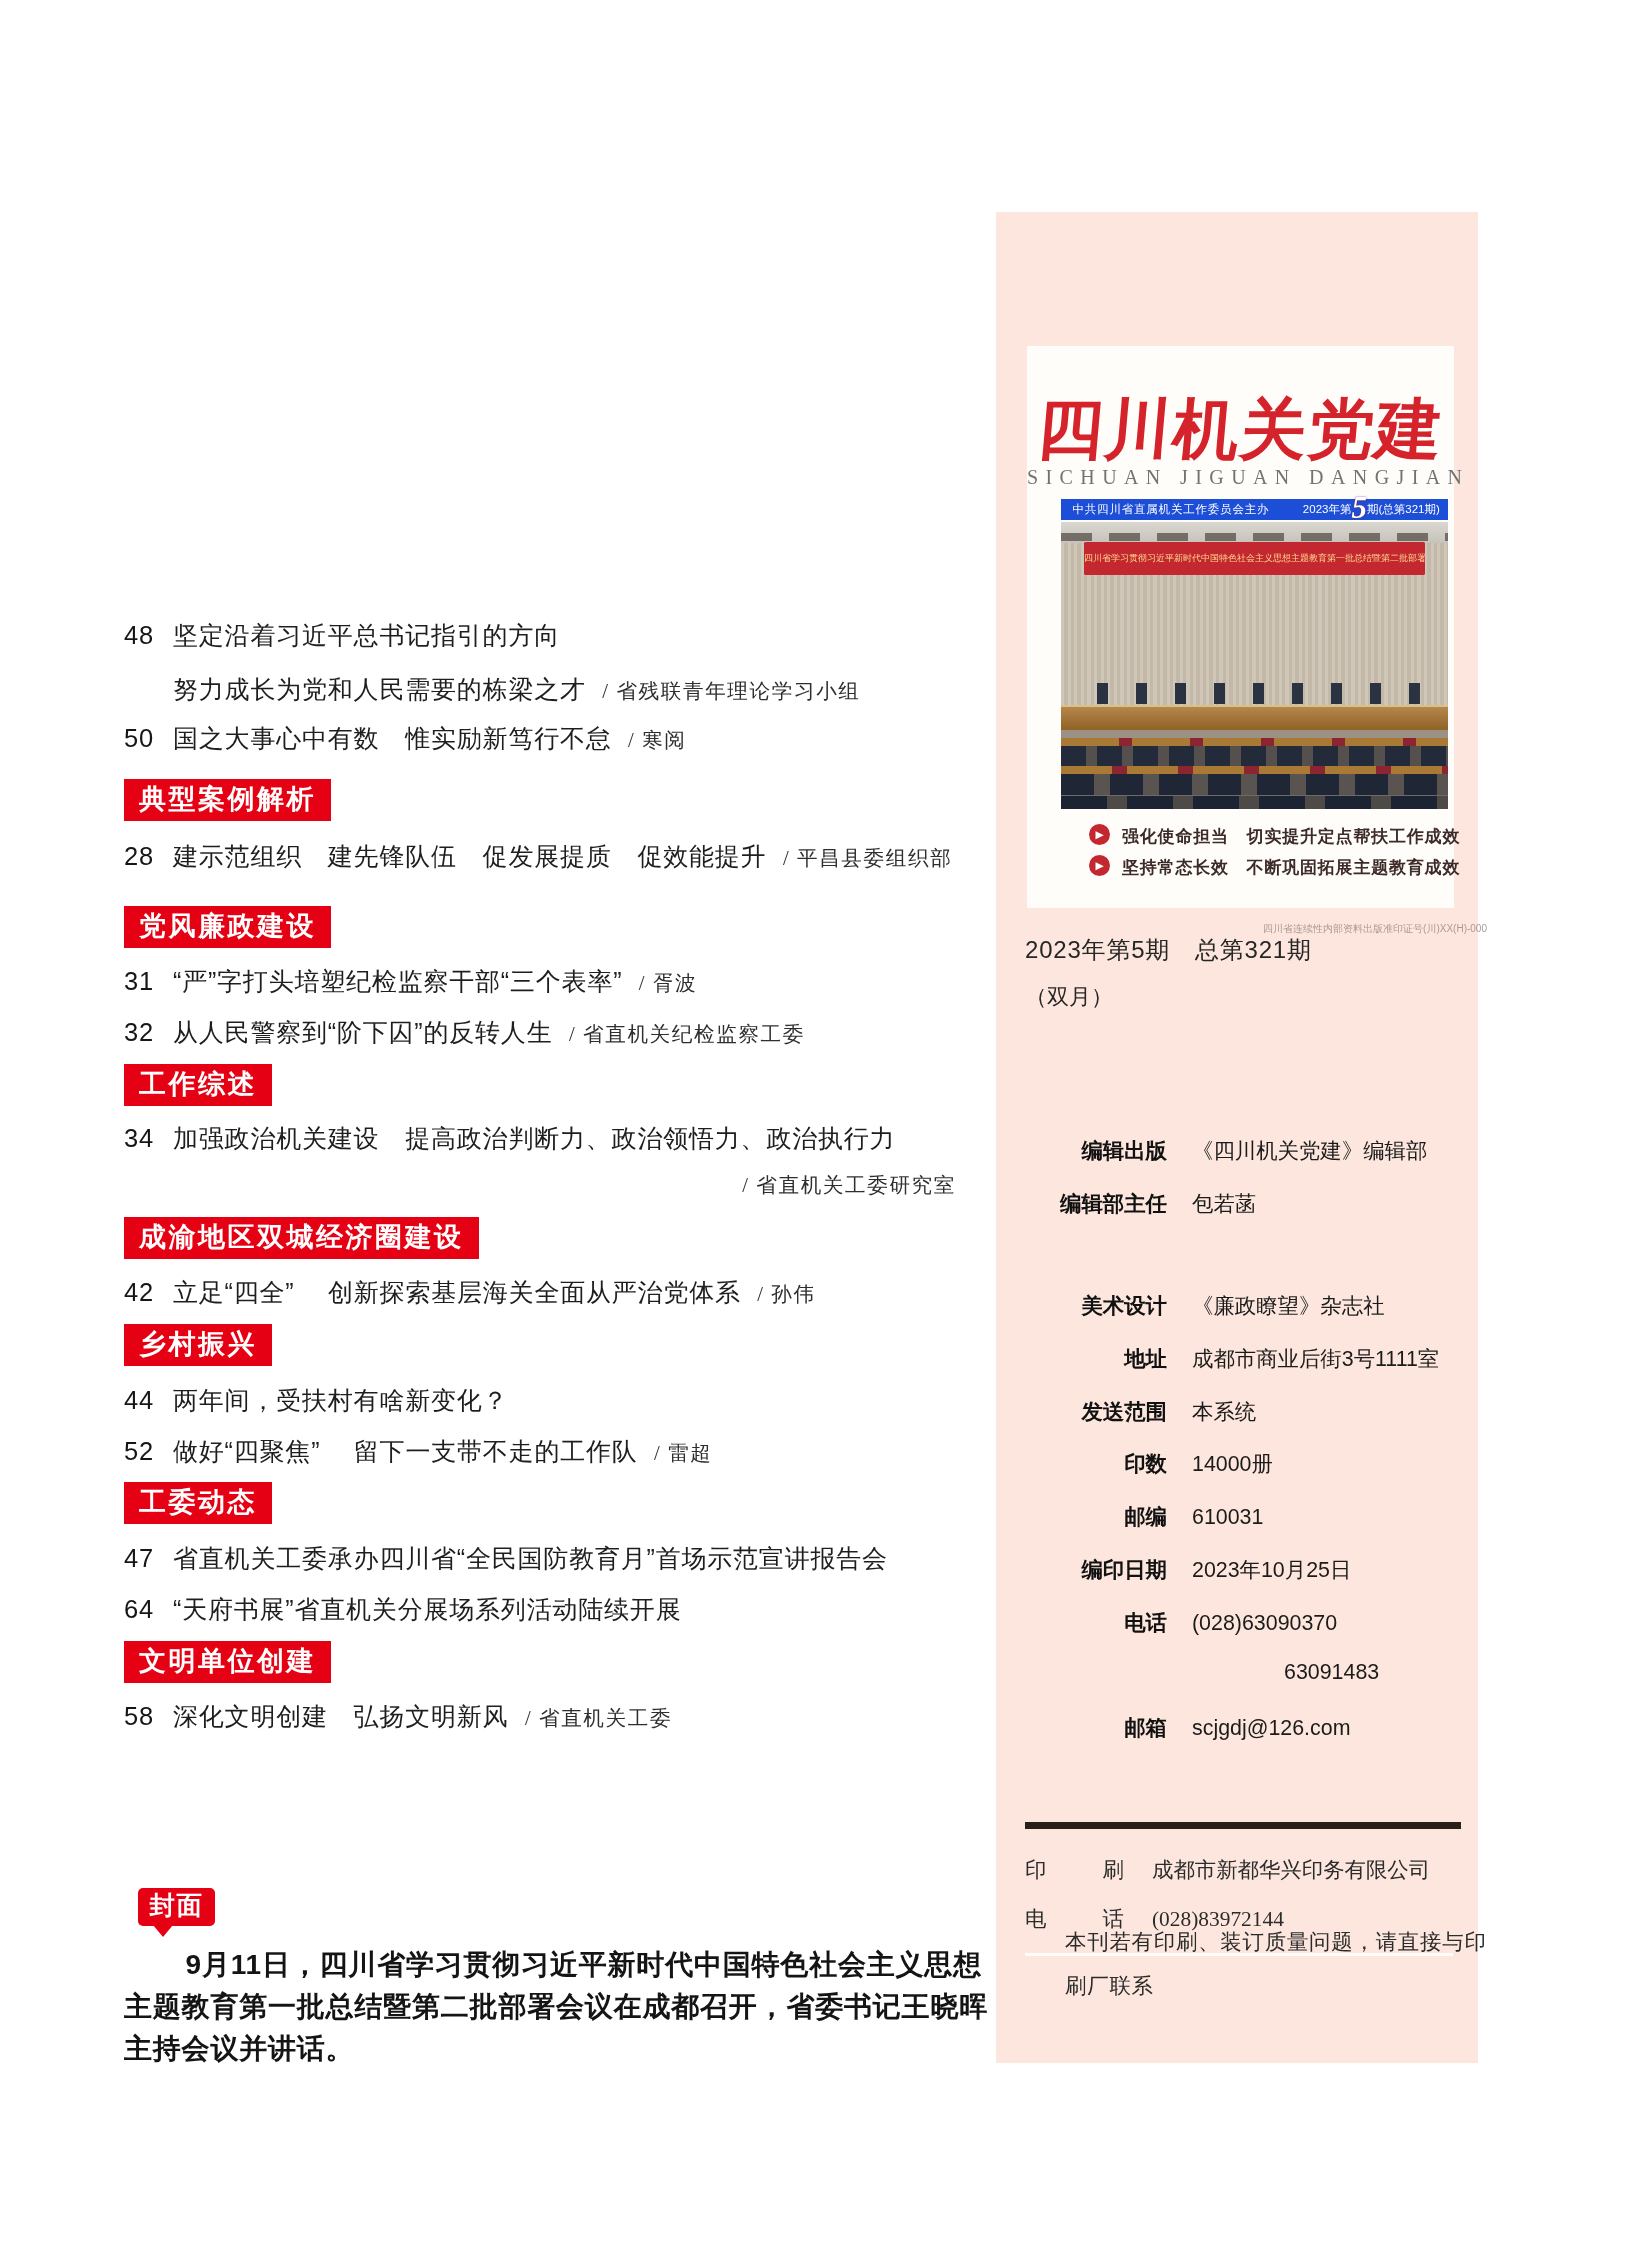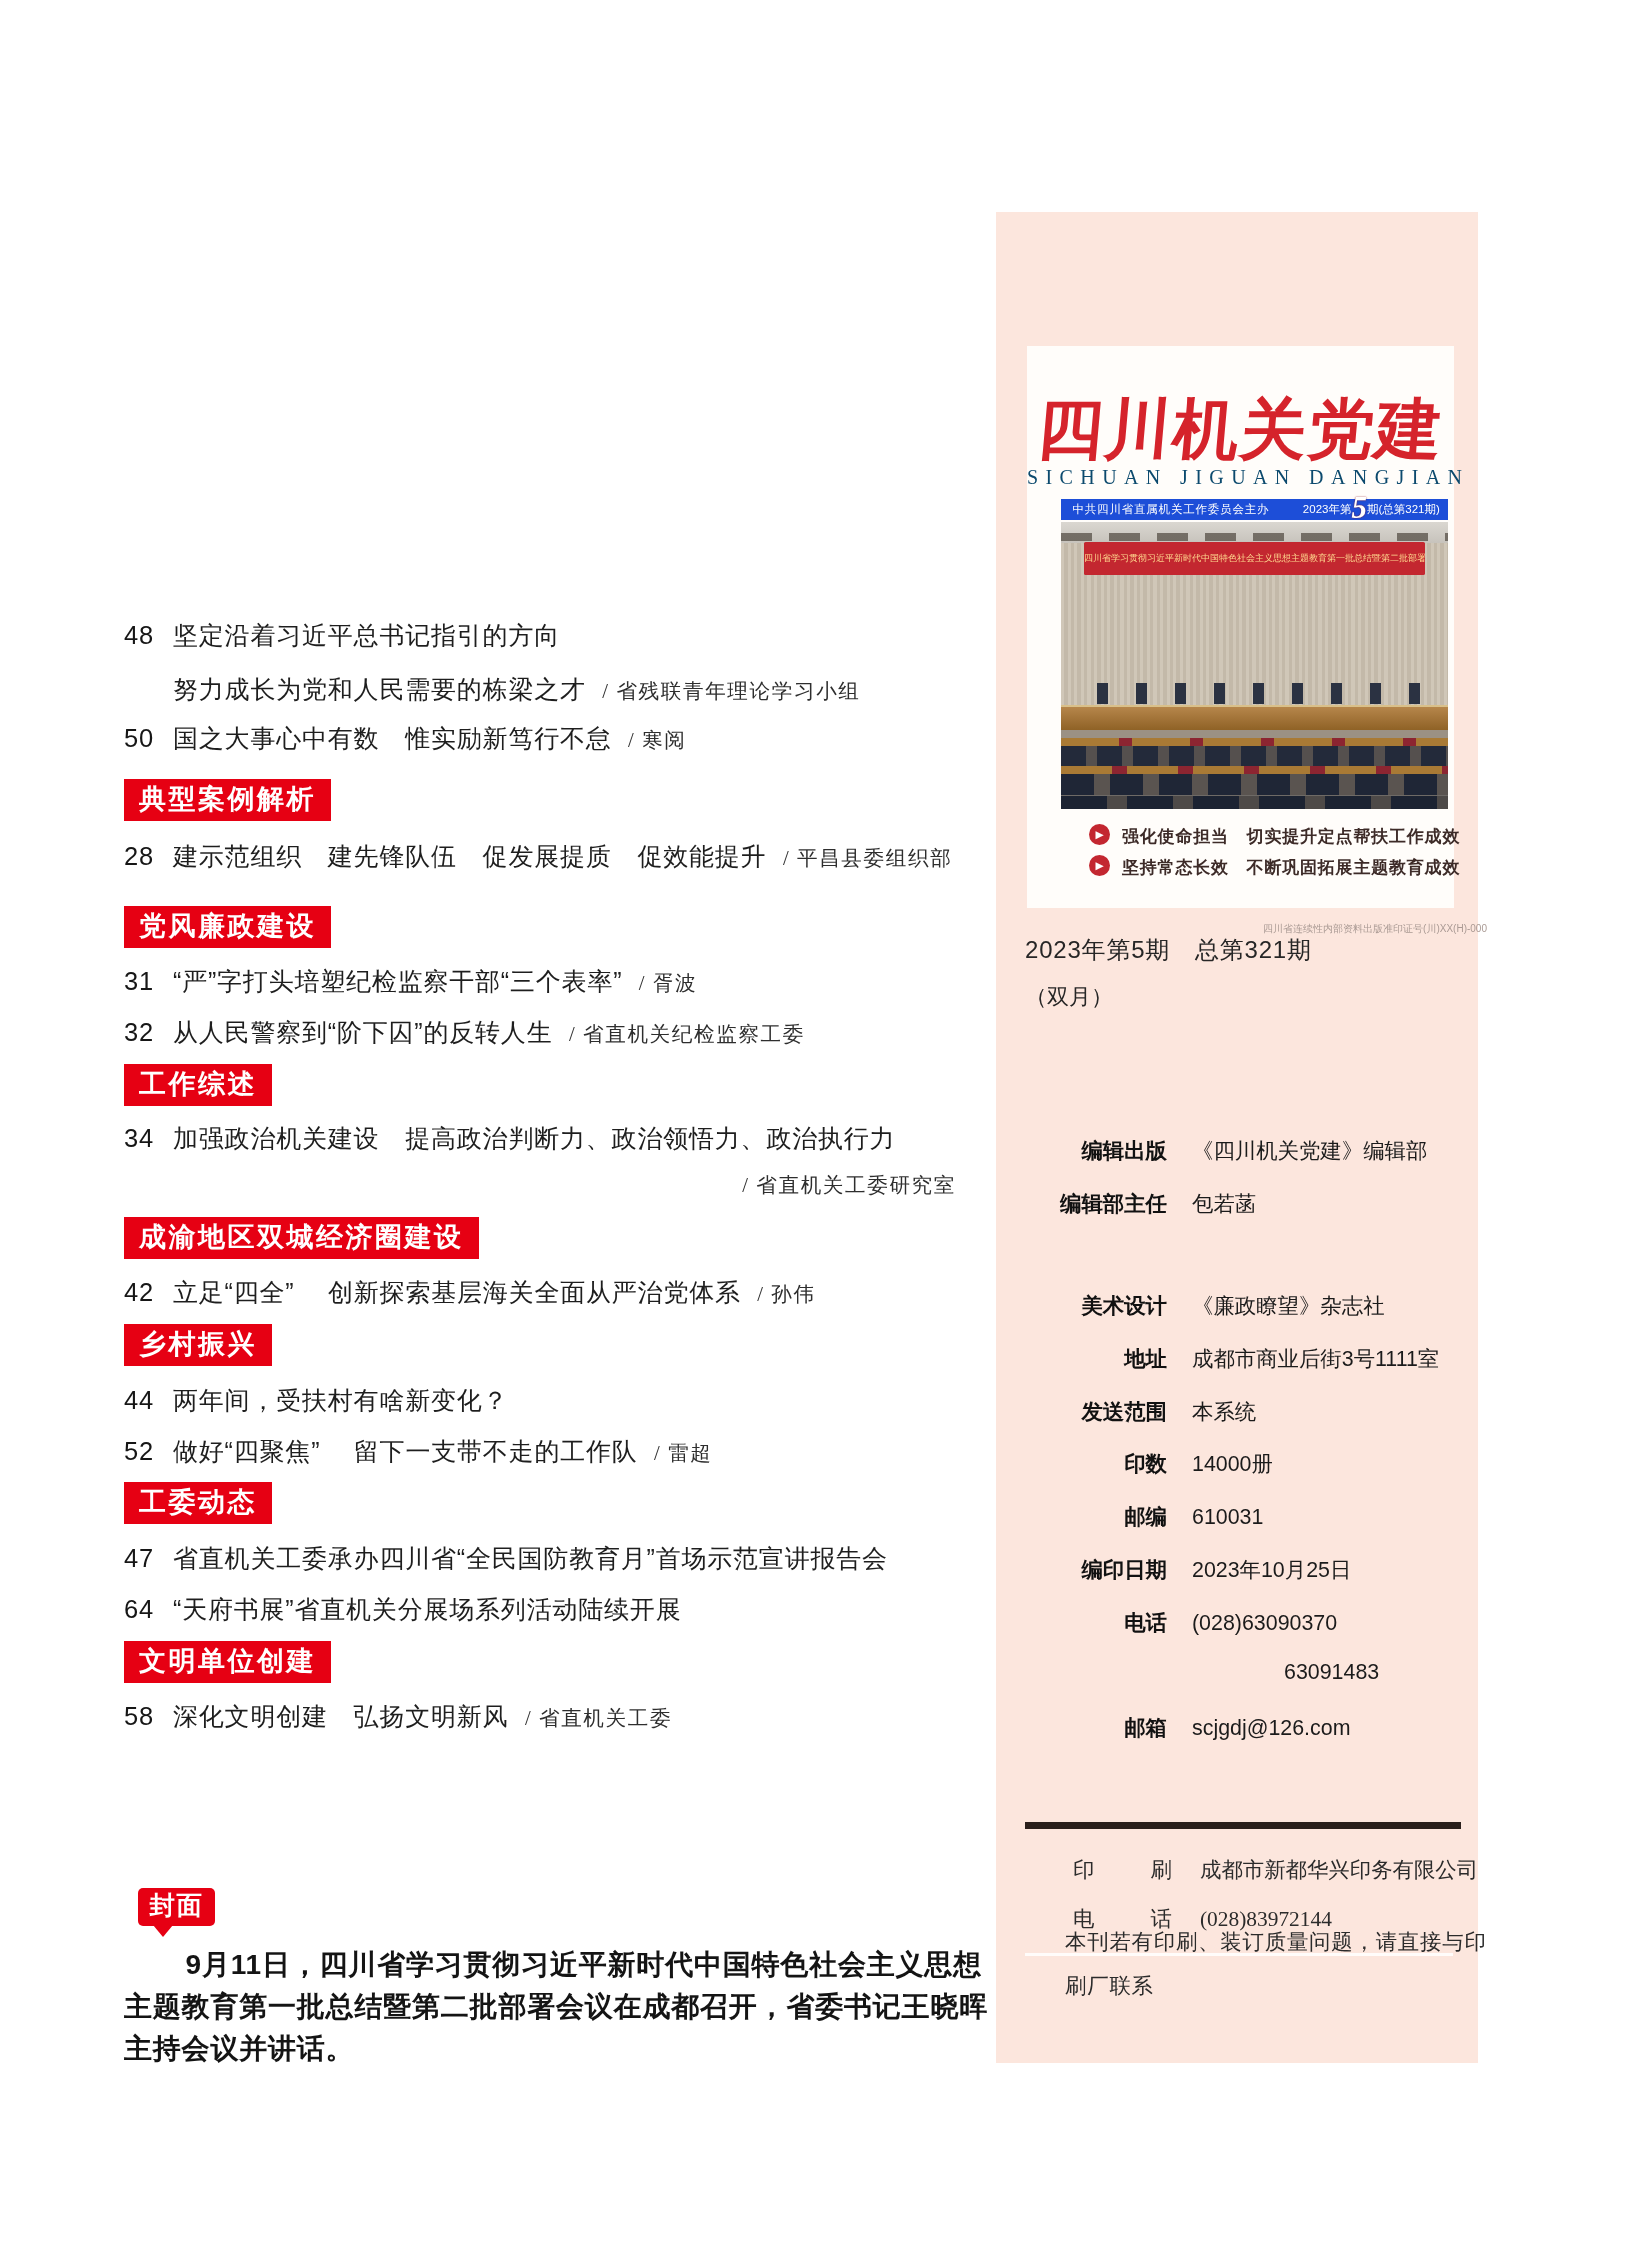--- a/index.html
+++ b/index.html
@@ -24,21 +24,21 @@
            color:#141414;line-height:42px;text-indent:2.2em;letter-spacing:0.8px;}
 
   
   .panel{position:absolute;left:996px;top:212px;width:482px;height:1851px;background:#fce6dd;}
 
   
   .cover{position:absolute;left:1027px;top:346px;width:427px;height:562px;background:#fffdfa;}
   .logo{position:absolute;left:1027px;top:385px;width:427px;text-align:center;color:#d5232b;
         font-family:"Liberation Serif","DejaVu Serif",serif;font-weight:bold;font-size:66px;
         letter-spacing:1.6px;transform:skewX(-5deg);white-space:nowrap;}
-  .logosub{position:absolute;left:1027px;top:466px;width:427px;text-align:center;color:#0c4a6e;
+  .logosub{position:absolute;left:1027px;top:466px;width:427px;text-align:center;color:#737373;
         font-family:"Liberation Serif","DejaVu Serif",serif;font-size:20px;letter-spacing:7.4px;white-space:nowrap;}
   .coverbar{position:absolute;left:1061px;top:499px;width:387px;height:20.6px;background:#1d4ed8;color:#fff;}
   .coverbar .bl{position:absolute;left:11.5px;top:0;font-size:11.5px;line-height:20.6px;letter-spacing:0.8px;}
   .coverbar .br{position:absolute;right:8.2px;top:0;font-size:11.5px;line-height:20.6px;}
   .coverbar .big5{display:inline-block;font-family:"Liberation Serif","DejaVu Serif",serif;
         font-style:italic;font-weight:bold;font-size:31px;line-height:16.5px;vertical-align:-5px;
         text-shadow:0 0 1.6px #8c0f1a;}
 
   
   .photo{position:absolute;left:1061px;top:522px;width:387px;height:287px;overflow:hidden;
@@ -75,21 +75,21 @@
   
   .issue-line{position:absolute;left:1025px;top:934px;font-size:24px;color:#262626;letter-spacing:0.8px;}
   .issue-cycle{position:absolute;left:1025px;top:982px;font-size:22px;color:#262626;}
   .irow{position:absolute;left:1025px;width:445px;font-size:21.4px;color:#1b1b1b;white-space:nowrap;}
   .ilabel{display:inline-block;width:142px;text-align:right;font-weight:bold;color:#111;}
   .ival{margin-left:25px;}
   .ival.ind2{margin-left:117px;}
 
   .rule-dark{position:absolute;left:1025px;top:1822px;width:436px;height:6.6px;background:#2a1f1b;}
   .prow{position:absolute;left:1025px;width:445px;font-size:21.4px;color:#2b2b2b;white-space:nowrap;
-        font-family:"Liberation Serif","DejaVu Serif",serif;margin-left:48px;}
+        font-family:"Liberation Serif","DejaVu Serif",serif;}
   .plabel{display:inline-block;width:99px;text-align:justify;text-align-last:justify;}
   .pval{margin-left:28px;}
   .rule-light{position:absolute;left:1025px;top:1953px;width:428px;height:2.5px;background:rgba(255,255,255,.85);}
   .qnote{position:absolute;left:1025px;top:1920px;width:432px;font-size:21.4px;line-height:44px;color:#2b2b2b;
         font-family:"Liberation Serif","DejaVu Serif",serif;letter-spacing:0.8px;margin-left:40px;}
 </style>
 </head>
 <body>
 
 <div id="page">

